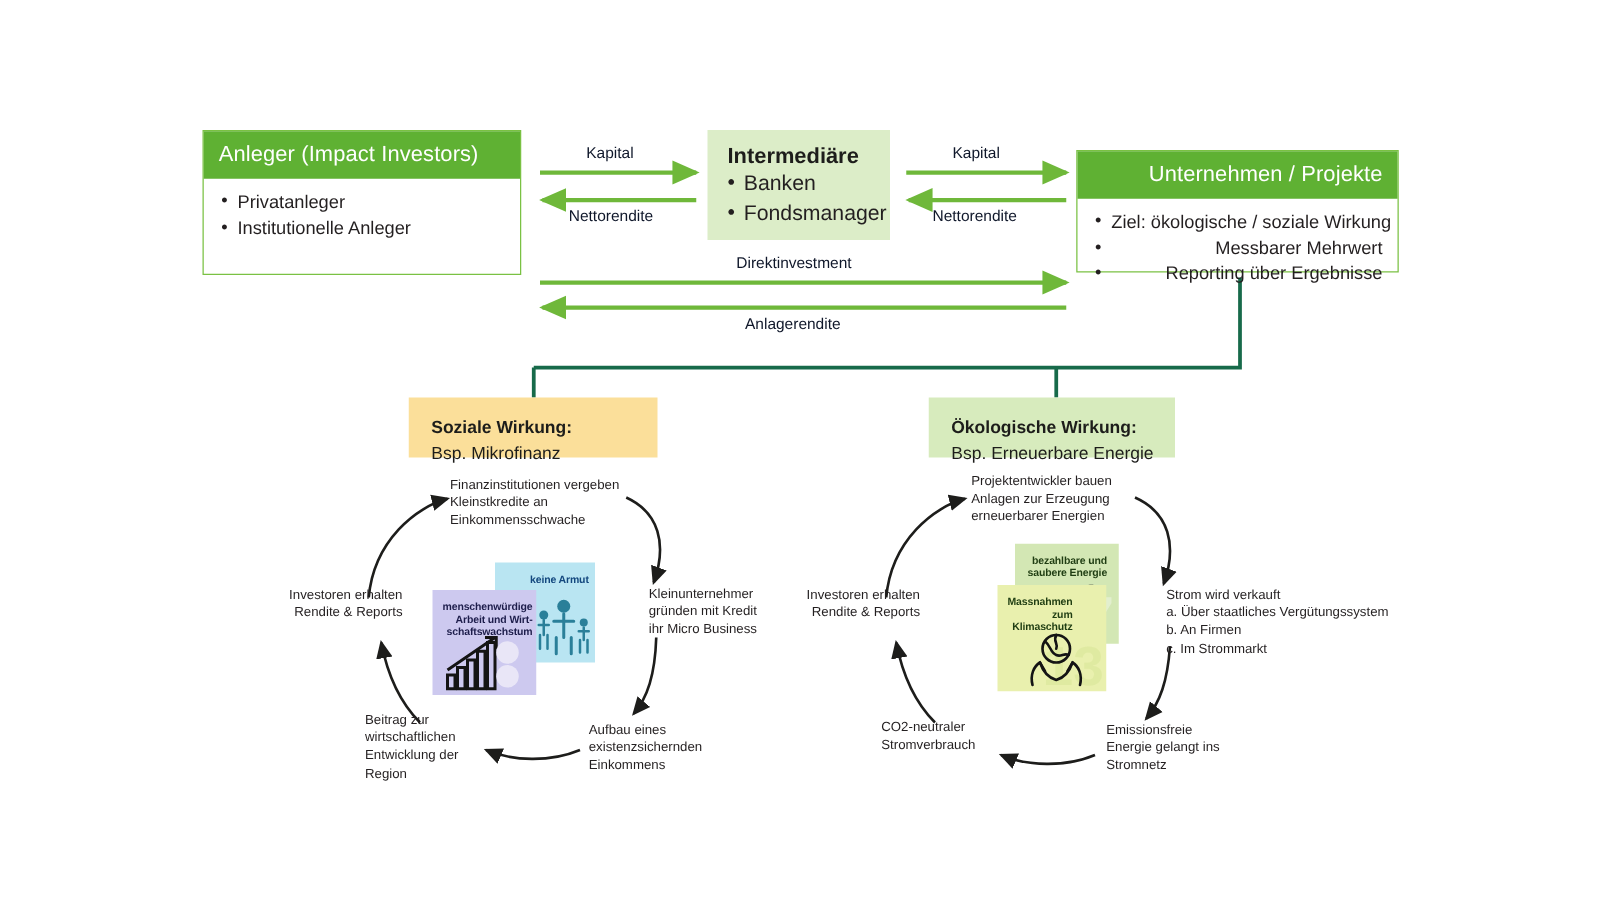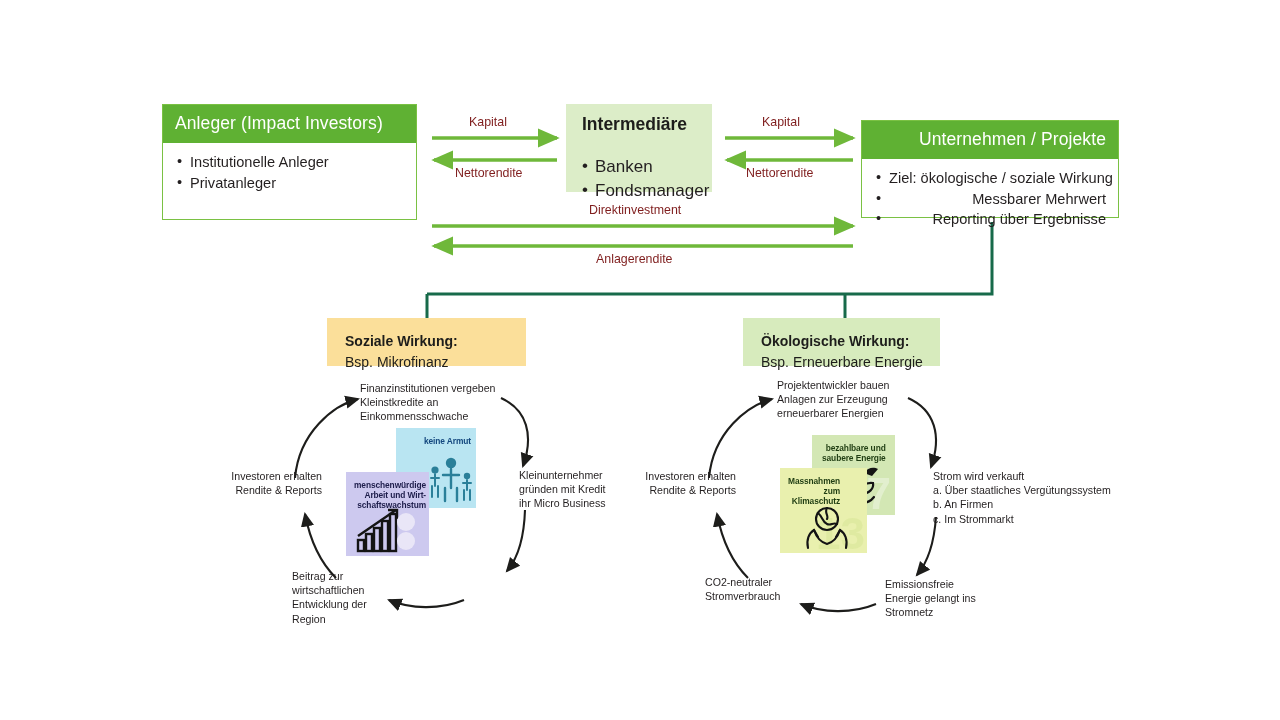--- a/index.html
+++ b/index.html
@@ -13,27 +13,27 @@
   .box-outline{border:1.5px solid #7ac143;background:#ffffff;}
   .box-head{background:#5fb133;color:#ffffff;font-weight:normal;font-size:17.5px;
             padding:8px 12px 9px 12px;letter-spacing:.1px;}
   .box-body{padding:9px 12px 10px 14px;}
   .box-body ul{margin:0;padding:0;list-style:none;}
   .box-body li{font-size:14.6px;line-height:1.42;color:#231f20;
                padding-left:13px;position:relative;white-space:nowrap;}
   .box-body li:before{content:"\2022";position:absolute;left:0;top:-1px;font-size:14.6px;}
 
   .box-mid{background:#dcedc8;border:none;padding:10px 14px 12px 16px;}
-  .box-mid .mid-title{font-size:17.5px;font-weight:bold;color:#1d1d1b;margin-bottom:20px;}
+  .box-mid .mid-title{font-size:17.5px;font-weight:bold;color:#1d1d1b;margin-bottom:0;}
   .box-mid ul{margin:0;padding:0;list-style:none;}
   .box-mid li{font-size:17px;line-height:1.42;color:#231f20;padding-left:13px;position:relative;}
   .box-mid li:before{content:"\2022";position:absolute;left:0;top:-1px;}
 
   
-  .flabel{position:absolute;font-size:12.4px;color:#7f1d1d;white-space:nowrap;}
+  .flabel{position:absolute;font-size:12.4px;color:#0f172a;white-space:nowrap;}
 
   
   .tag{position:absolute;box-sizing:border-box;padding:13px 0 13px 18px;}
   .tag .t1{font-size:14px;font-weight:bold;color:#1d1d1b;line-height:1.5;}
   .tag .t2{font-size:14px;color:#1d1d1b;line-height:1.5;}
   .tag-social{background:#fbdf9a;}
   .tag-eco{background:#d7ebbd;}
 
   
   .clab{position:absolute;font-size:10.6px;line-height:1.34;color:#231f20;white-space:pre-line;}
@@ -89,22 +89,22 @@
     <path d="M908,398 C935,410 942,436 931,467" stroke="#1d1d1b" stroke-width="2.1" fill="none" marker-end="url(#kArrow)"></path>
     <path d="M936,517 C934,545 928,562 917,575" stroke="#1d1d1b" stroke-width="2.1" fill="none" marker-end="url(#kArrow)"></path>
     <path d="M876,604 C852,614 822,613 801,604" stroke="#1d1d1b" stroke-width="2.1" fill="none" marker-end="url(#kArrow)"></path>
     <path d="M748,578 C732,562 722,540 717,514" stroke="#1d1d1b" stroke-width="2.1" fill="none" marker-end="url(#kArrow)"></path>
   </svg>
 
   <div class="box box-outline" style="left:162px;top:104px;width:255px;height:116px;">
     <div class="box-head">Anleger (Impact Investors)</div>
     <div class="box-body">
       <ul>
+        <li>Privatanleger</li>
         <li>Institutionelle Anleger</li>
-        <li>Privatanleger</li>
       </ul>
     </div>
   </div>
 
   <div class="box box-mid" style="left:566px;top:104px;width:146px;height:88px;">
     <div class="mid-title">Intermediäre</div>
     <ul>
       <li>Banken</li>
       <li>Fondsmanager</li>
     </ul>
@@ -131,21 +131,21 @@
   <div class="tag tag-social" style="left:327px;top:318px;width:199px;height:48px;">
     <div class="t1">Soziale Wirkung:</div>
     <div class="t2">Bsp. Mikrofinanz</div>
   </div>
 
   <div class="tag tag-eco" style="left:743px;top:318px;width:197px;height:48px;">
     <div class="t1">Ökologische Wirkung:</div>
     <div class="t2">Bsp. Erneuerbare Energie</div>
   </div>
 
-  <div class="sdg sdg-poverty" style="left:396px;top:428px;width:80px;height:80px;">
+  <div class="sdg sdg-poverty" style="left:396px;top:450px;width:80px;height:80px;">
     <div class="cap">keine Armut</div>
     <svg class="abs" style="left:33px;top:28px;" width="46" height="48">
       <g fill="none" stroke="#2a7f99" stroke-width="2.4" stroke-linecap="round">
         <circle cx="22" cy="7" r="5.2" fill="#2a7f99" stroke="none"></circle>
         <path d="M22,13 L22,32 M14,19 L30,19 M16,32 L16,45 M28,32 L28,45"></path>
         <circle cx="6" cy="14" r="3.6" fill="#2a7f99" stroke="none"></circle>
         <path d="M6,18 L6,30 M2,22 L10,22 M3,30 L3,41 M9,30 L9,41" stroke-width="2"></path>
         <circle cx="38" cy="20" r="3.2" fill="#2a7f99" stroke="none"></circle>
         <path d="M38,24 L38,34 M34,27 L42,27 M35,34 L35,44 M41,34 L41,44" stroke-width="2"></path>
       </g>
@@ -178,21 +178,21 @@
       <g fill="none" stroke="#141414" stroke-width="2.2" stroke-linecap="round">
         <path d="M36,34 A15,15 0 1,1 26,10"></path>
         <path d="M26,10 C30,4 36,4 40,6 L34,13 Z" fill="#141414" stroke="none"></path>
         <path d="M22,31 C12,31 8,25 9,20 C17,19 22,24 22,31 Z"></path>
         <path d="M22,31 C32,31 36,25 35,20 C27,19 22,24 22,31 Z"></path>
         <path d="M22,31 L22,39"></path>
       </g>
     </svg>
   </div>
 
-  <div class="sdg sdg-climate" style="left:780px;top:468px;width:87px;height:85px;">
+  <div class="sdg sdg-climate" style="left:798px;top:468px;width:87px;height:85px;">
     <div class="cap" style="white-space:pre-line;">Massnahmen
 zum
 Klimaschutz</div>
     <div class="ghostnum" style="right:2px;bottom:-6px;font-size:44px;color:#cfe08a;">13</div>
     <svg class="abs" style="left:22px;top:38px;" width="52" height="46">
       <g fill="none" stroke="#141414" stroke-width="2.1" stroke-linecap="round">
         <circle cx="25" cy="13" r="11"></circle>
         <path d="M16,7 C21,11 20,16 25,18 C29,20 31,16 35,18 M25,2 C22,7 27,9 25,13"></path>
         <path d="M6,42 C4,34 7,27 12,24 L16,31"></path>
         <path d="M44,42 C46,34 43,27 38,24 L34,31"></path>
@@ -200,20 +200,23 @@
       </g>
     </svg>
   </div>
 
   <div class="clab" style="left:360px;top:381px;">Finanzinstitutionen vergeben
 Kleinstkredite an
 Einkommensschwache</div>
   <div class="clab" style="left:519px;top:468px;">Kleinunternehmer
 gründen mit Kredit
 ihr Micro Business</div>
+  <div class="clab" style="left:471px;top:577px;">Aufbau eines
+existenzsichernden
+Einkommens</div>
   <div class="clab" style="left:292px;top:569px;">Beitrag zur
 wirtschaftlichen
 Entwicklung der
 Region</div>
   <div class="clab r" style="left:180px;top:469px;width:142px;">Investoren erhalten
 Rendite &amp; Reports</div>
 
   <div class="clab" style="left:777px;top:378px;">Projektentwickler bauen
 Anlagen zur Erzeugung
 erneuerbarer Energien</div>

